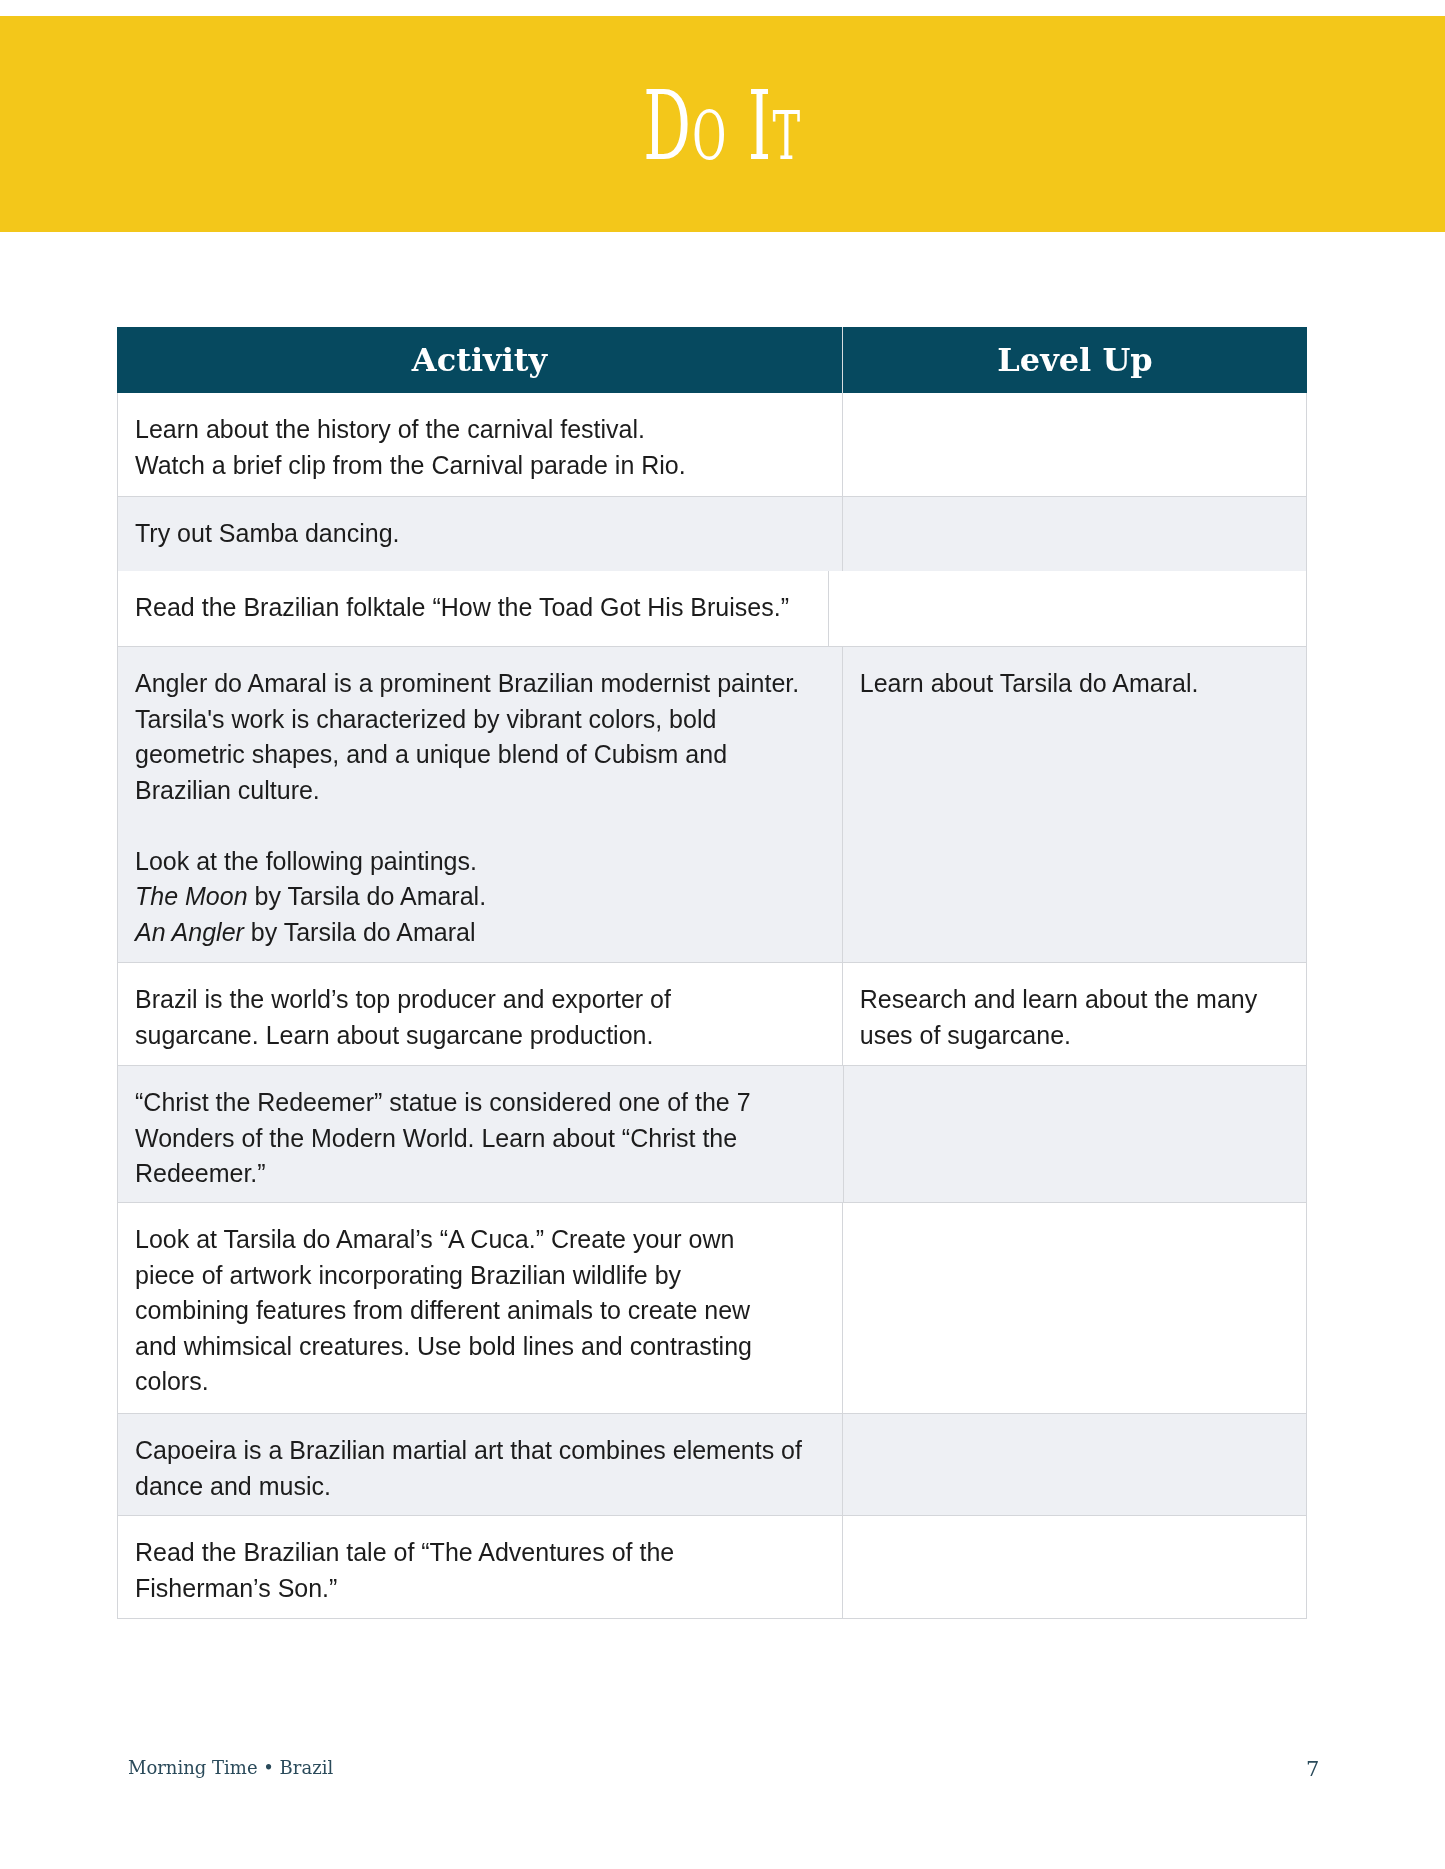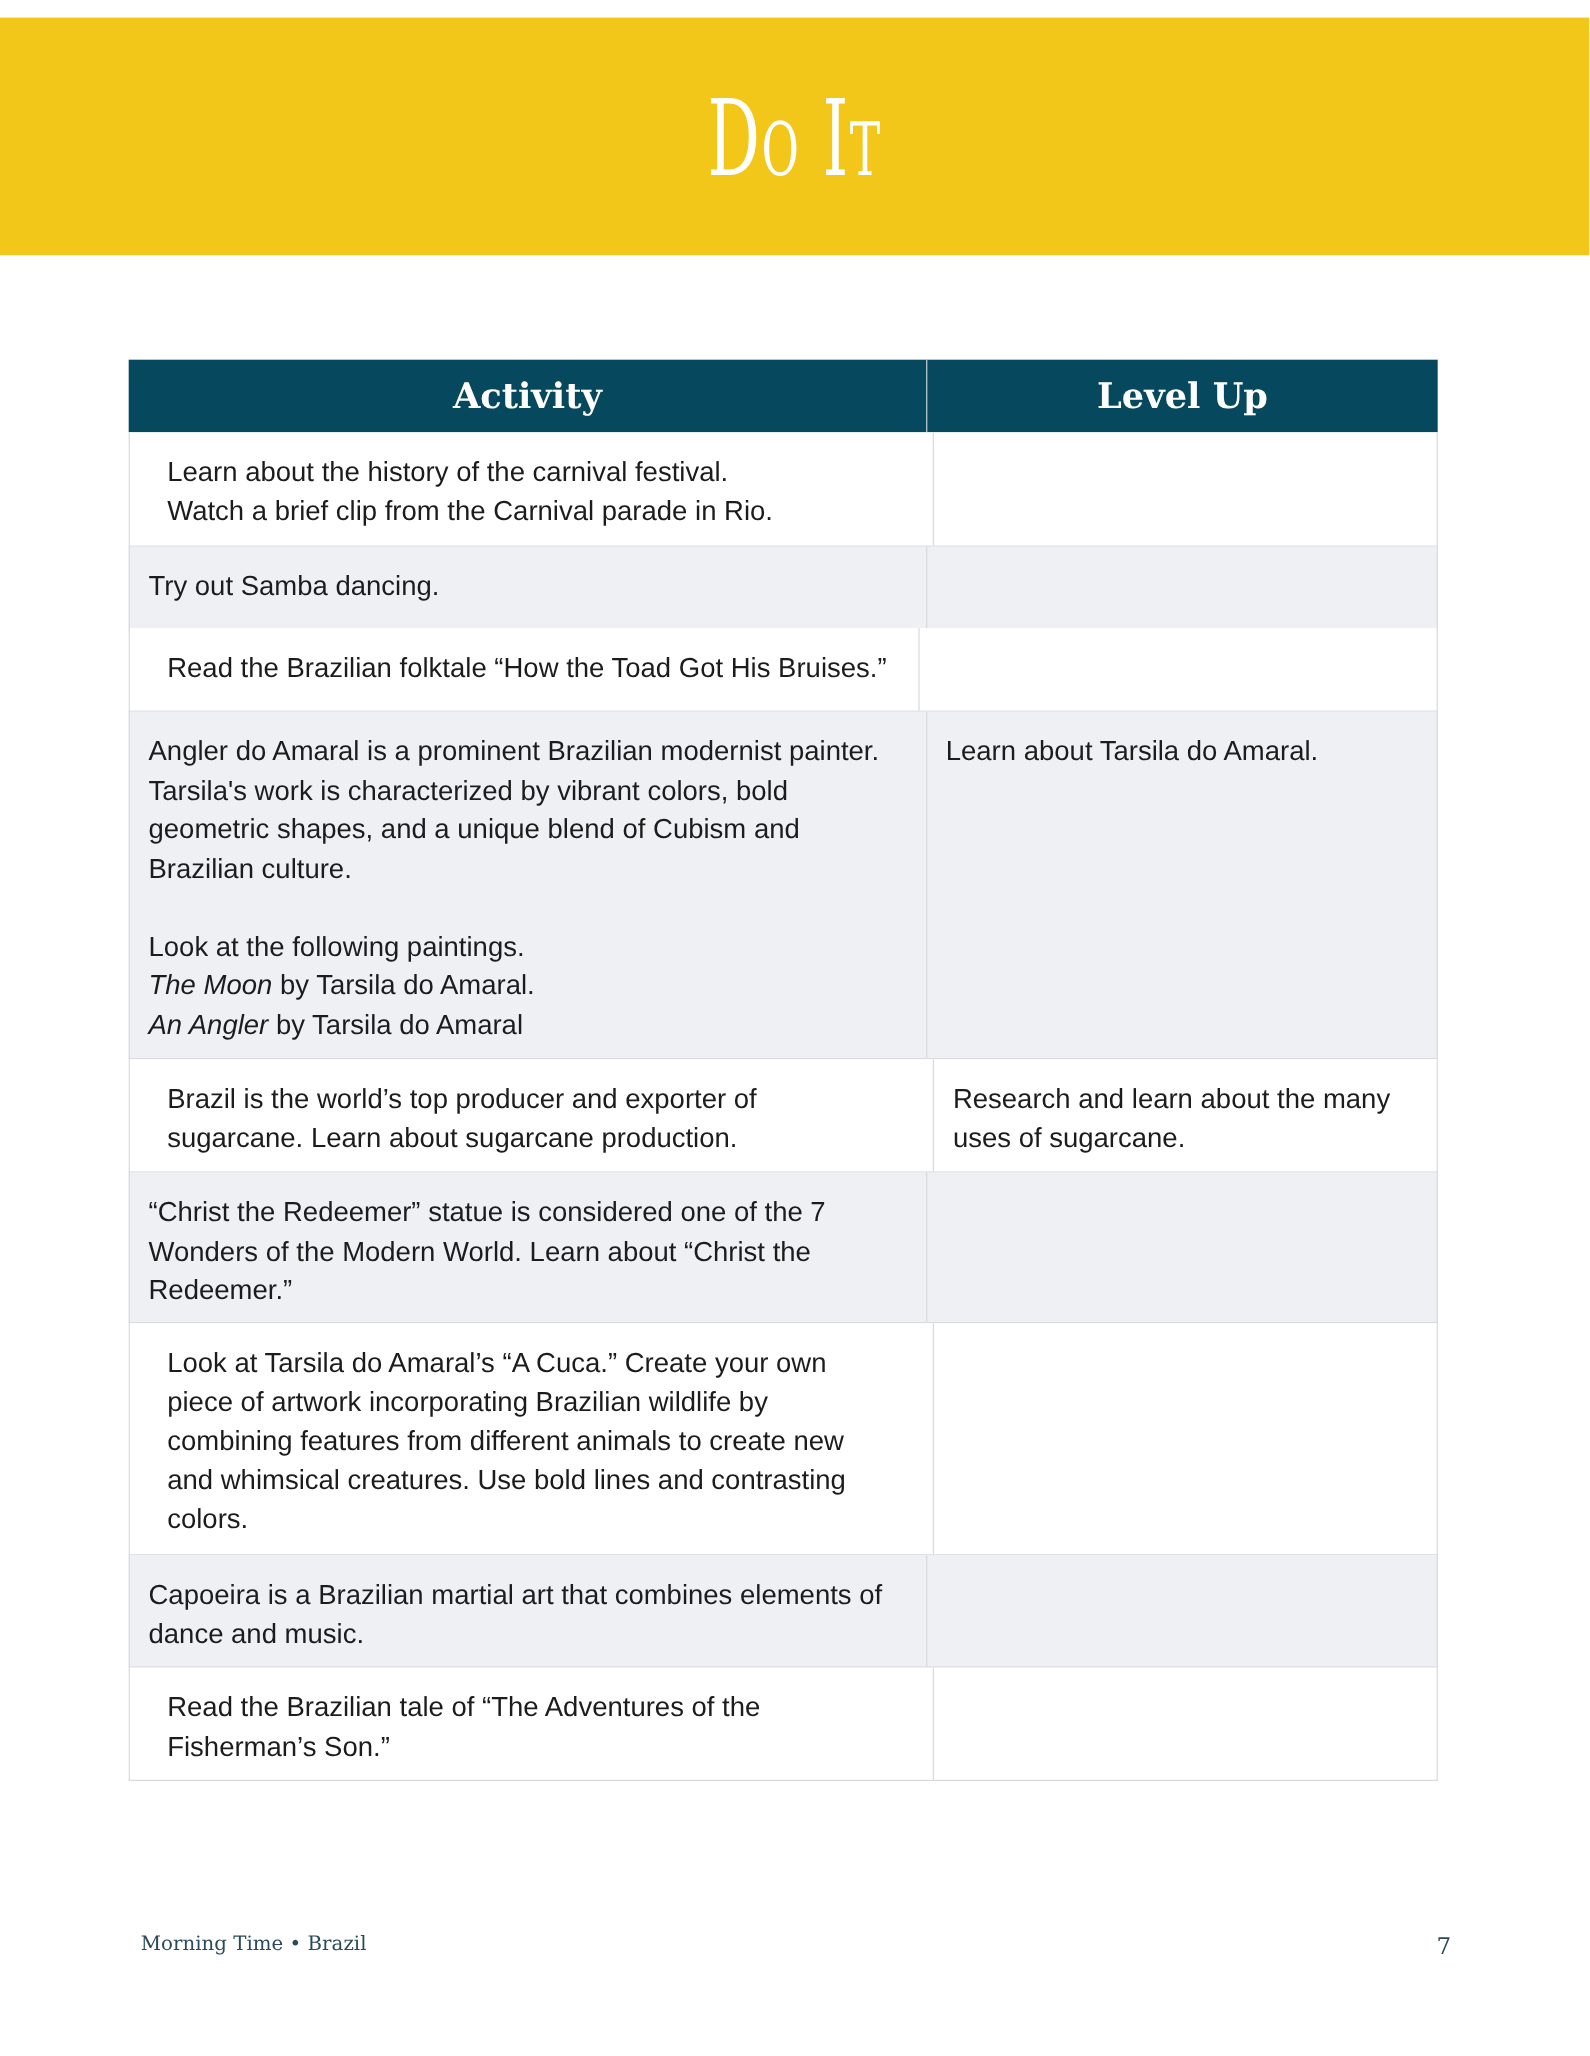--- a/index.html
+++ b/index.html
@@ -41,21 +41,21 @@
       box-sizing: border-box; padding: 19px 17px 20px 17px;
       font-size: 25px; line-height: 35.5px; white-space: nowrap;
       border-right: 1px solid #d4d6da;
     }
     .c1 { width: 726px; }
     .c2 { width: 464px; border-right: none; }
     .body-row {
       border-left: 1px solid #d4d6da; border-right: 1px solid #d4d6da;
       border-bottom: 1px solid #d4d6da;
     }
-    .white { background: #ffffff; padding-left: 17px; }
+    .white { background: #ffffff; }
     .gray { background: #EEF0F4; }
     .line { display: block; min-height: 35.5px; }
     .line.blank { height: 35.5px; }
     em { font-style: italic; }
     .footer-left {
       position: absolute; left: 128px; top: 1757px;
       font-family: "DejaVu Serif", serif; font-size: 18px; color: #2a4a5a;
     }
     .footer-right {
       position: absolute; left: 1306px; top: 1757px;
@@ -117,21 +117,21 @@
     <div class="cell c1">
       <span class="line">Brazil is the world’s top producer and exporter of</span>
       <span class="line">sugarcane. Learn about sugarcane production.</span>
     </div>
     <div class="cell c2">
       <span class="line">Research and learn about the many</span>
       <span class="line">uses of sugarcane.</span>
     </div>
   </div>
 
-  <div class="row body-row gray" style="top:739px;height:137px;">
+  <div class="row body-row gray" style="top:739px;height:137px;flex-direction:column;">
     <div class="cell c1">
       <span class="line">“Christ the Redeemer” statue is considered one of the 7</span>
       <span class="line">Wonders of the Modern World. Learn about “Christ the</span>
       <span class="line">Redeemer.”</span>
     </div>
     <div class="cell c2"></div>
   </div>
 
   <div class="row body-row white" style="top:876px;height:211px;">
     <div class="cell c1">

